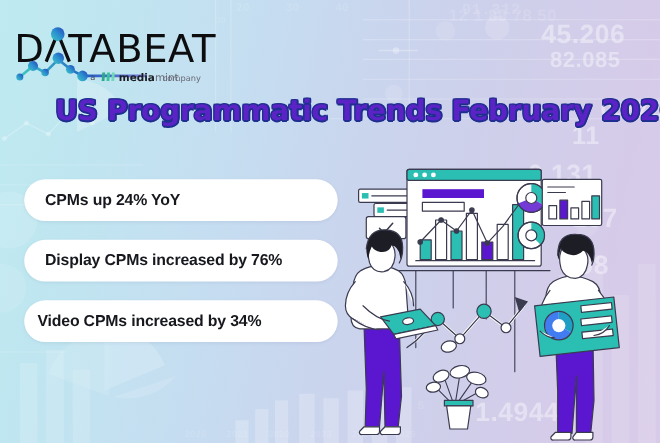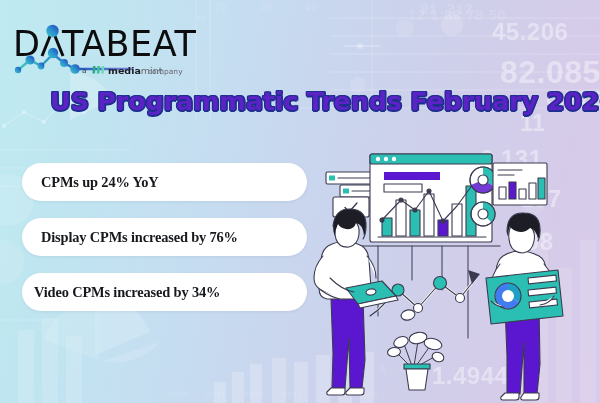--- a/index.html
+++ b/index.html
@@ -77,21 +77,21 @@
     margin-bottom:17px;
     box-shadow:0 1px 3px rgba(80,90,130,.10);
   }
   .pill-text {
     padding-left:19px;
     font-size:14.4px;
     font-weight:700;
     color:#16181d;
     letter-spacing:-0.15px;
     white-space:nowrap;
-    font-family:Liberation Serif, serif;
+    font-family:Liberation Sans, sans-serif;
   }
   .pill.indent .pill-text { padding-left:12px; }
 
   
   #illo { position:absolute; left:300px; top:138px; width:300px; height:265px; }
   #illo svg { display:block; }
 </style>
 </head>
 <body>
 
@@ -178,21 +178,21 @@
         </g>
         <g stroke="#ffffff" stroke-width="1.4" opacity=".28">
           <line x1="344" y1="46" x2="380" y2="46"></line>
         </g>
         <circle cx="360" cy="46" r="3" fill="#ffffff" opacity=".30"></circle>
       </g>
     </svg>
 
     <div class="bgnum" style="left:420px; top:2px;  font-size:14px; opacity:.35;font-family:Liberation Mono, monospace;">91.312</div>
     <div class="bgnum" style="left:492px; top:18px; font-size:24px;">45.206</div>
-    <div class="bgnum" style="left:500px; top:54px; font-size:32px;">82.085</div>
+    <div class="bgnum" style="left:500px; top:44px; font-size:20px;">82.085</div>
     <div class="bgnum" style="left:546px; top:86px; font-size:22px;">0.776</div>
     <div class="bgnum" style="left:408px; top:6px;  font-size:15px; opacity:.30;">12 1 89 78 50</div>
     <div class="bgnum" style="left:520px; top:110px; font-size:23px;">11</div>
     <div class="bgnum" style="left:480px; top:145px; font-size:24px;">0.131</div>
     <div class="bgnum" style="left:520px; top:185px; font-size:24px;">187</div>
     <div class="bgnum" style="left:512px; top:228px; font-size:24px;">398</div>
     <div class="bgnum" style="left:518px; top:272px; font-size:24px;">703</div>
     <div class="bgnum" style="left:432px; top:362px; font-size:24px;">1.49448</div>
     <div class="bgnum" style="left:215px; top:2px;  font-size:10px; opacity:.30;">20</div>
     <div class="bgnum" style="left:260px; top:2px;  font-size:10px; opacity:.30;">30</div>

